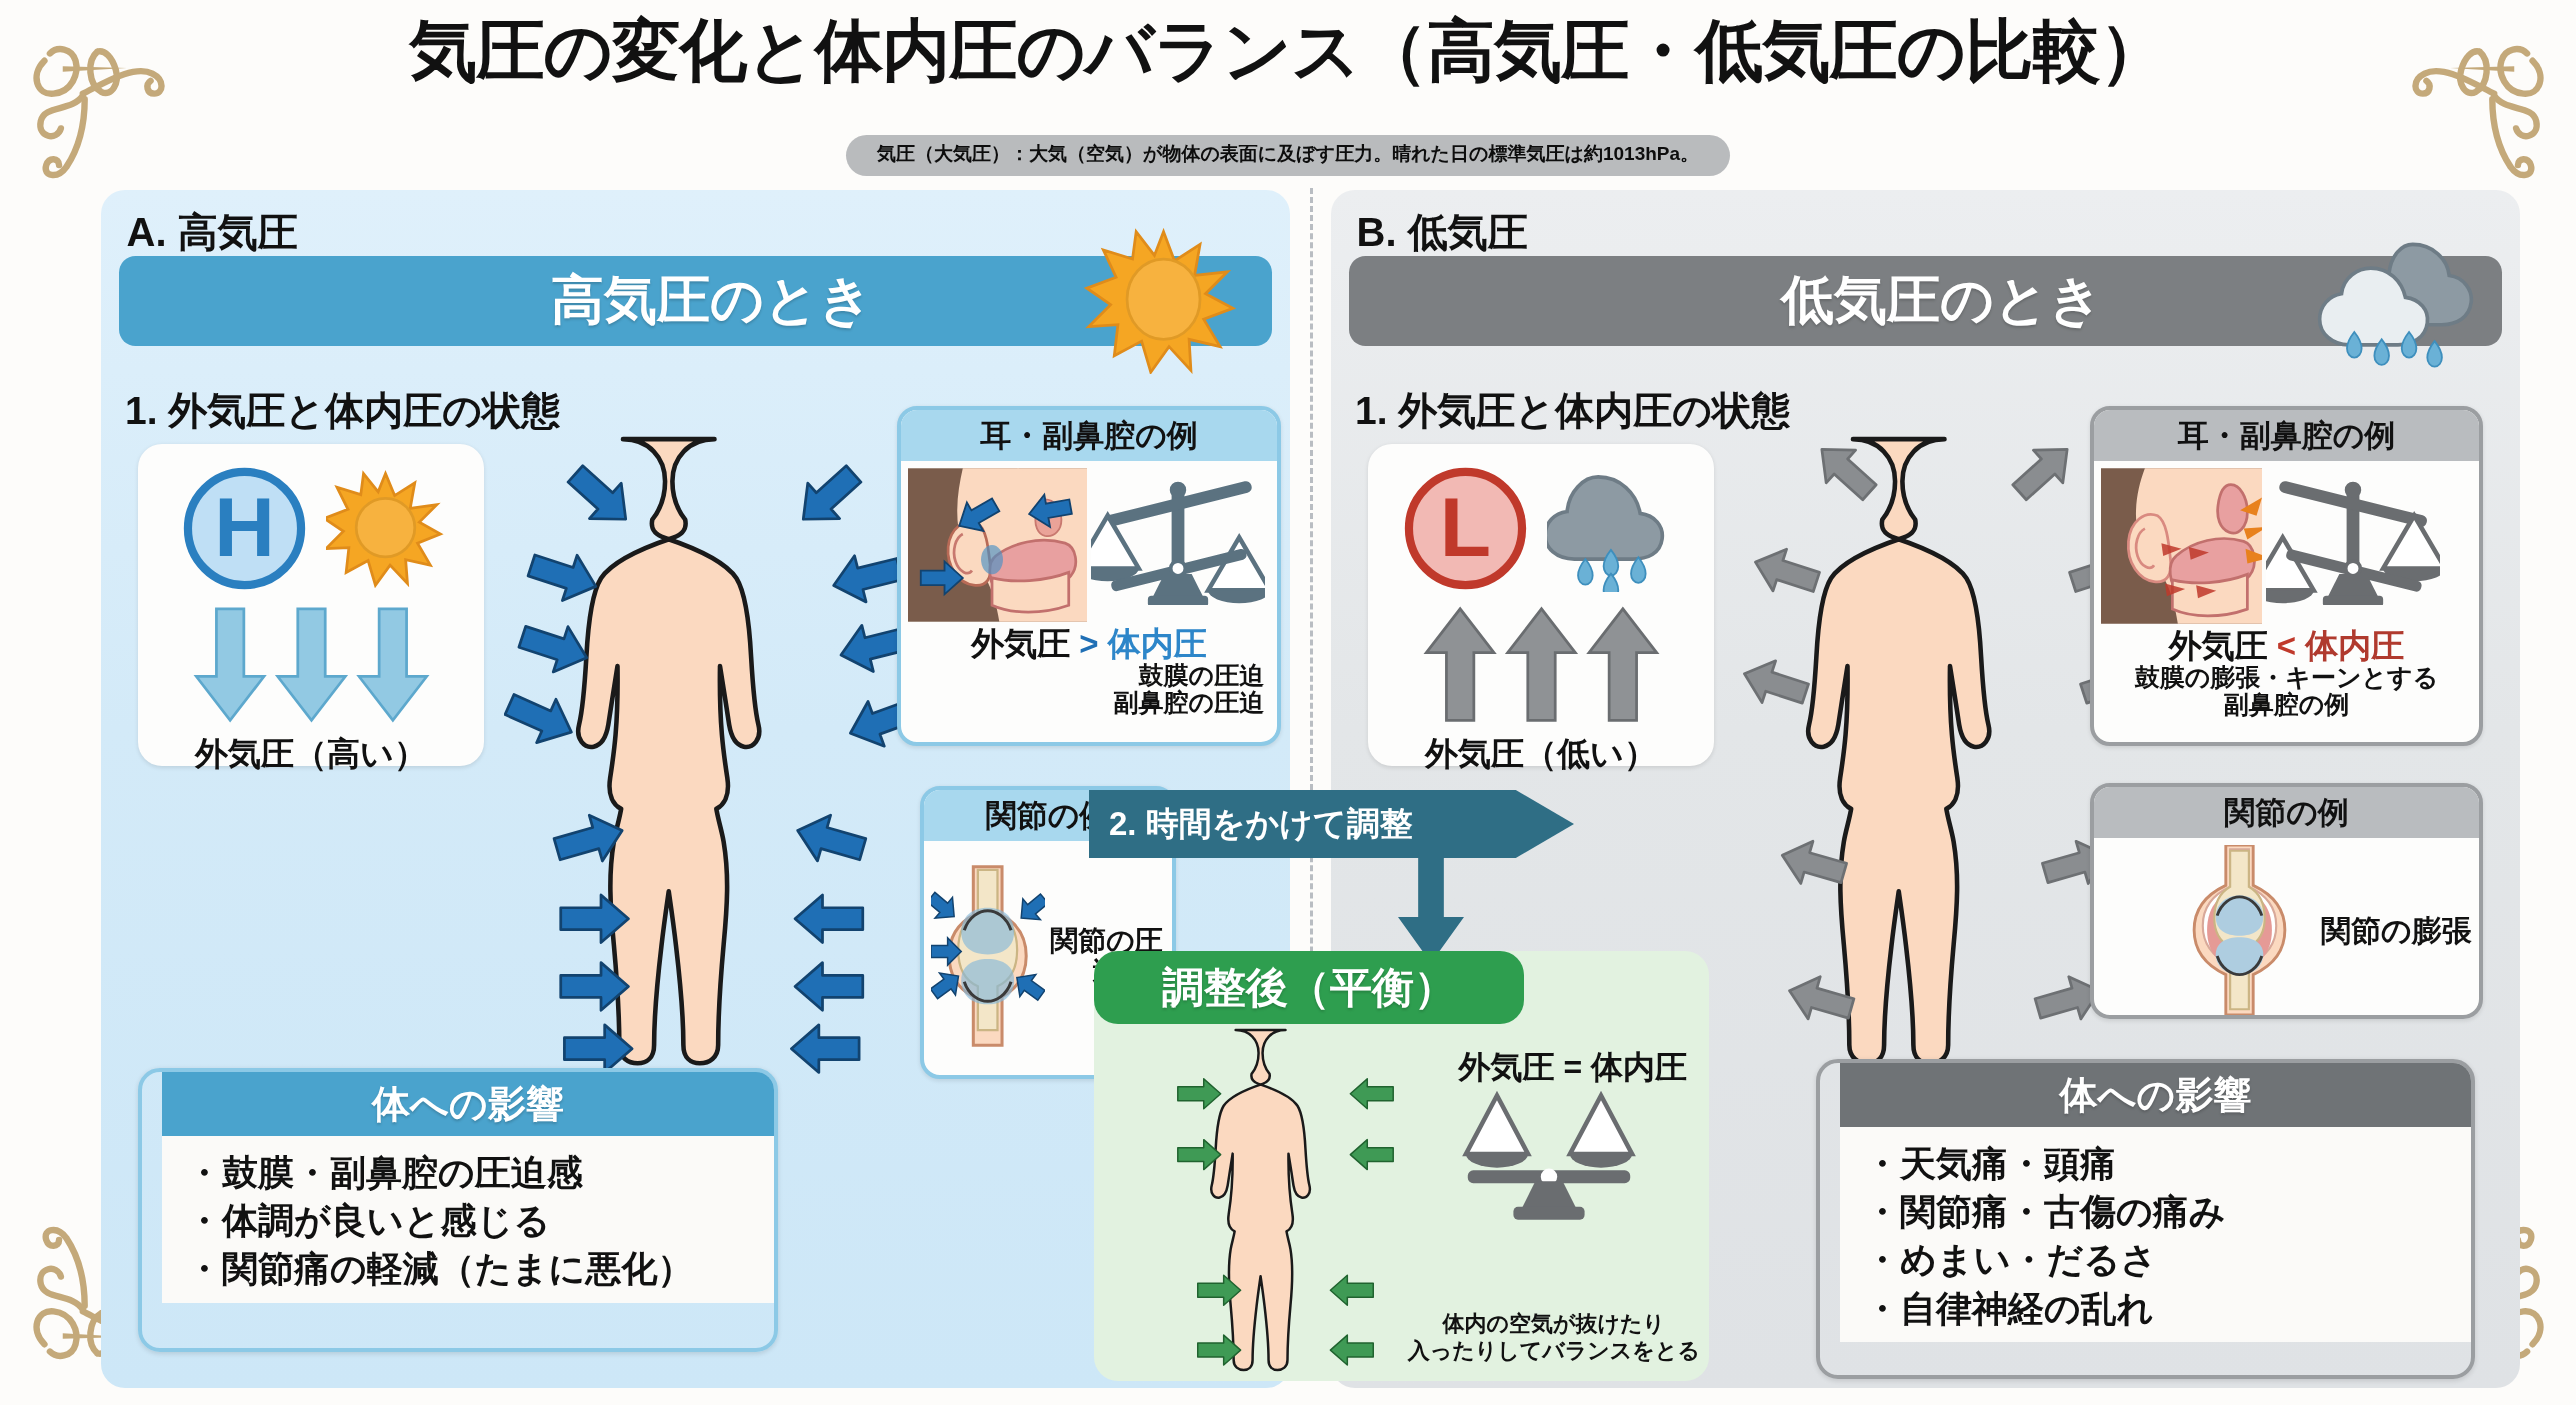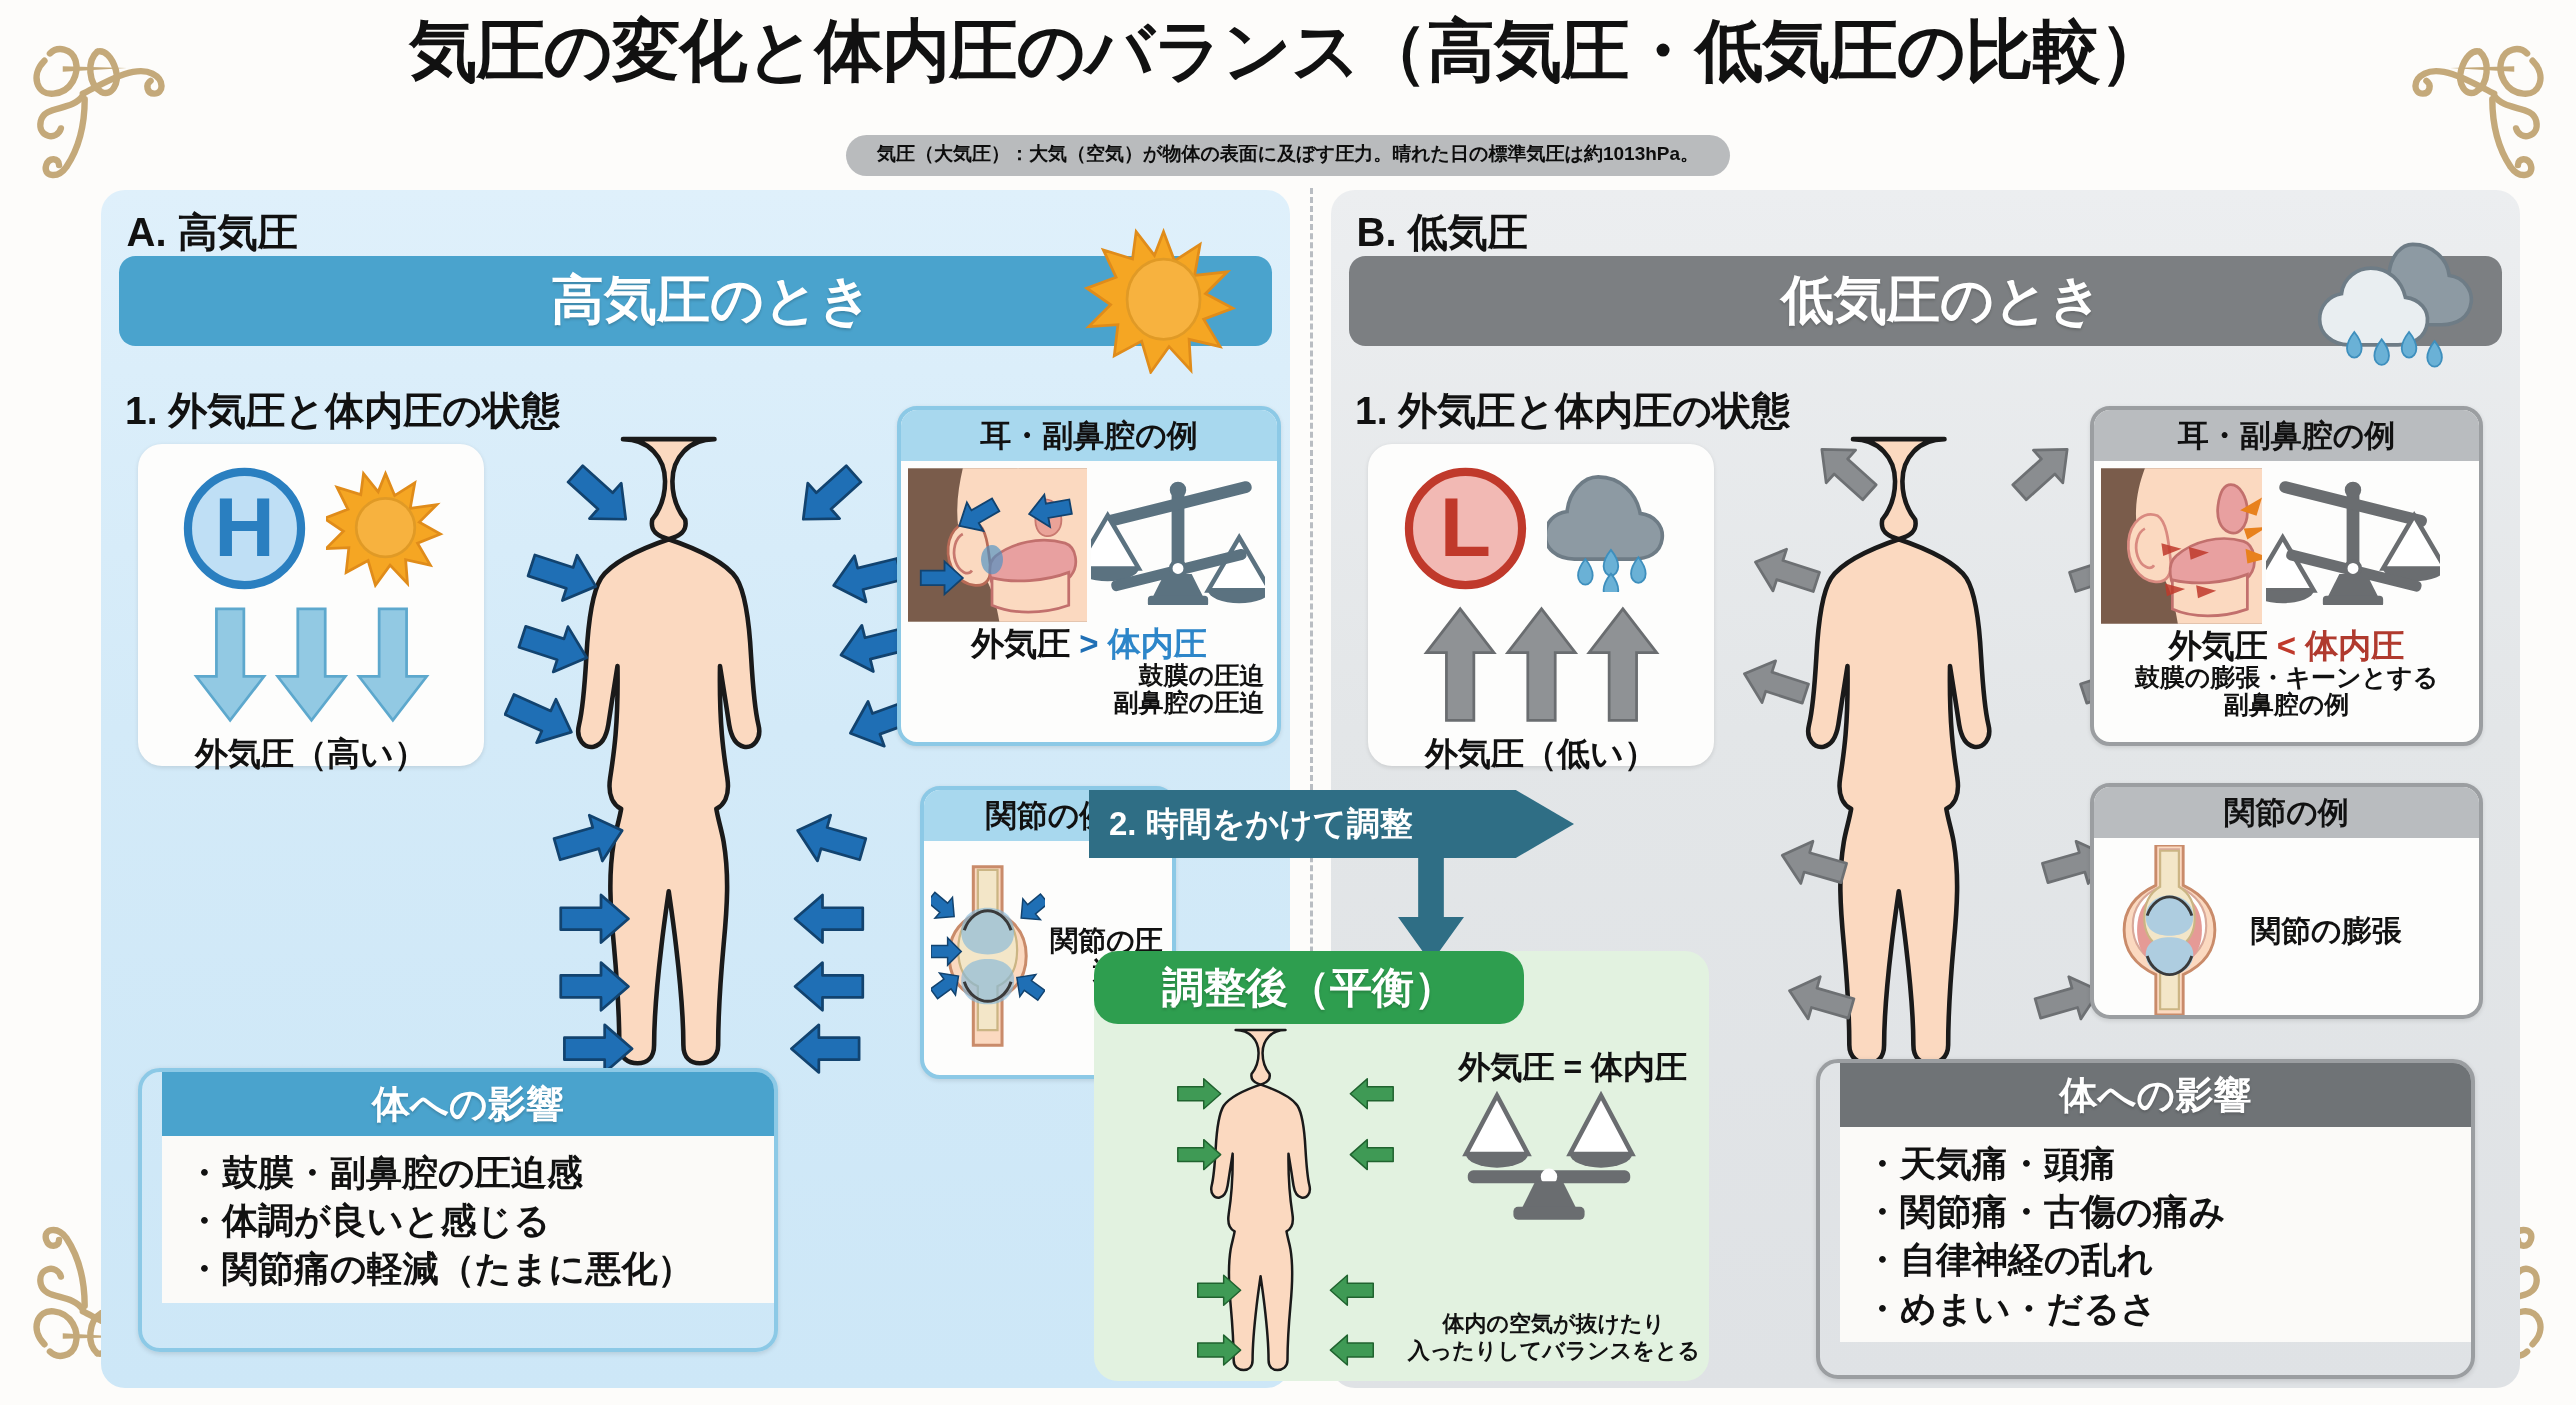--- a/index.html
+++ b/index.html
@@ -593,42 +593,42 @@
       </div>
       <div class="cmp-note">
         <div>鼓膜の膨張・キーンとする</div>
         <div>副鼻腔の例</div>
       </div>
     </div>
   </div>
 
   <div class="ex-card gray" style="left:759px; top:593px; width:393px; height:236px;">
     <div class="ex-head gray">関節の例</div>
-    <div class="ex-body" style="display:flex; align-items:center;">
+    <div class="ex-body" style="display:flex; align-items:center;justify-content:flex-end;">
       <svg width="137" height="170" viewBox="0 0 150 236">
         <path d="M56 0 h38 v56 c30 14 44 34 44 62 c0 28 -14 48 -44 62 v56 h-38 v-56 c-30 -14 -44 -34 -44 -62 c0 -28 14 -48 44 -62 z" fill="#fbd9c0" stroke="#c98b6a" stroke-width="4"></path>
         <path d="M62 6 h26 v52 c26 12 38 30 38 54 c0 24 -12 42 -38 54 v52 h-26 v-52 c-26 -12 -38 -30 -38 -54 c0 -24 12 -42 38 -54 z" fill="#fff" stroke="#d8a99a" stroke-width="3"></path>
         <path d="M30 118 c0 -34 20 -54 45 -54 c25 0 45 20 45 54 c0 34 -20 52 -45 52 c-25 0 -45 -18 -45 -52 z" fill="#e59a96"></path>
         <path d="M62 8 h26 v50 c14 8 22 24 22 44 c0 18 -8 32 -22 40 v86 h-26 v-86 c-14 -8 -22 -22 -22 -40 c0 -20 8 -36 22 -44 z" fill="#f3e6c8" stroke="#cbb584" stroke-width="3"></path>
         <path d="M42 100 c0 -18 14 -30 33 -30 c19 0 33 12 33 30 c0 18 -14 26 -33 26 c-19 0 -33 -8 -33 -26 z" fill="#aecde0"></path>
         <path d="M42 152 c0 16 14 28 33 28 c19 0 33 -12 33 -28 c0 -16 -14 -24 -33 -24 c-19 0 -33 8 -33 24 z" fill="#aecde0"></path>
         <path d="M44 98 c6 -18 20 -26 31 -26 c11 0 25 8 31 26" fill="none" stroke="#3a3a3a" stroke-width="4"></path>
         <path d="M44 154 c6 18 20 26 31 26 c11 0 25 -8 31 -26" fill="none" stroke="#3a3a3a" stroke-width="4"></path>
       </svg>
       <div class="cmp-note" style="font-size:30px; margin-left:12.8px;">関節の膨張</div>
     </div>
   </div>
 
   <div class="eff-card gray" style="left:485px; top:869px; width:659px; height:320px;">
     <div class="eff-head gray">体への影響</div>
     <div class="eff-body">
       <div class="eff-item">・天気痛・頭痛</div>
       <div class="eff-item">・関節痛・古傷の痛み</div>
+      <div class="eff-item">・めまい・だるさ</div>
       <div class="eff-item">・自律神経の乱れ</div>
-      <div class="eff-item">・めまい・だるさ</div>
     </div>
   </div>
 </div>
 
 <div class="step2">2. 時間をかけて調整</div>
 <div class="step2-down">
   <svg width="66" height="112" viewBox="0 0 72 122">
     <path d="M22,0 h28 v72 h22 L36,122 L0,72 h22 z" fill="#2f6e85"></path>
   </svg>
 </div>

